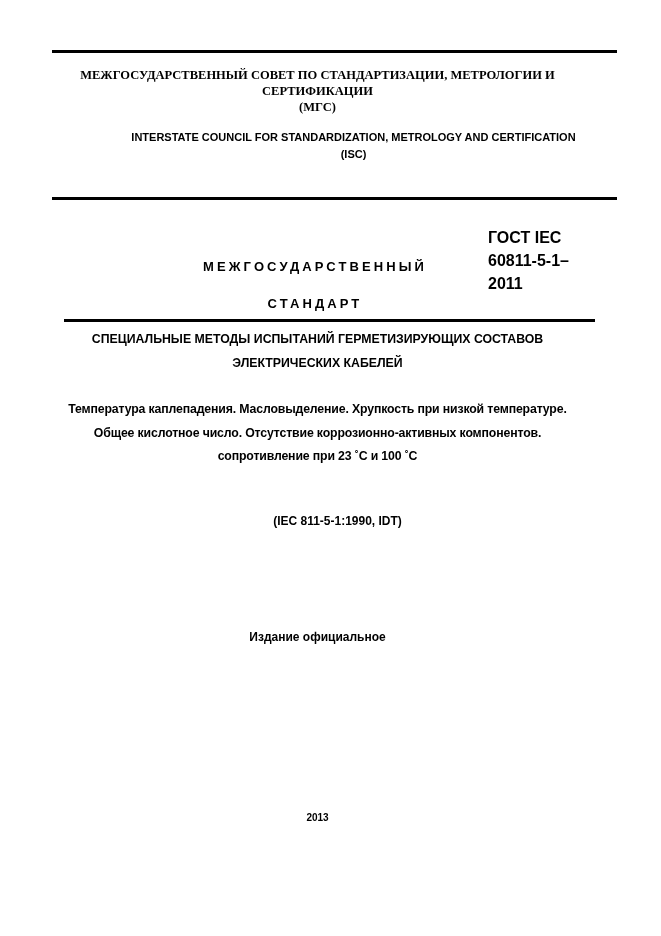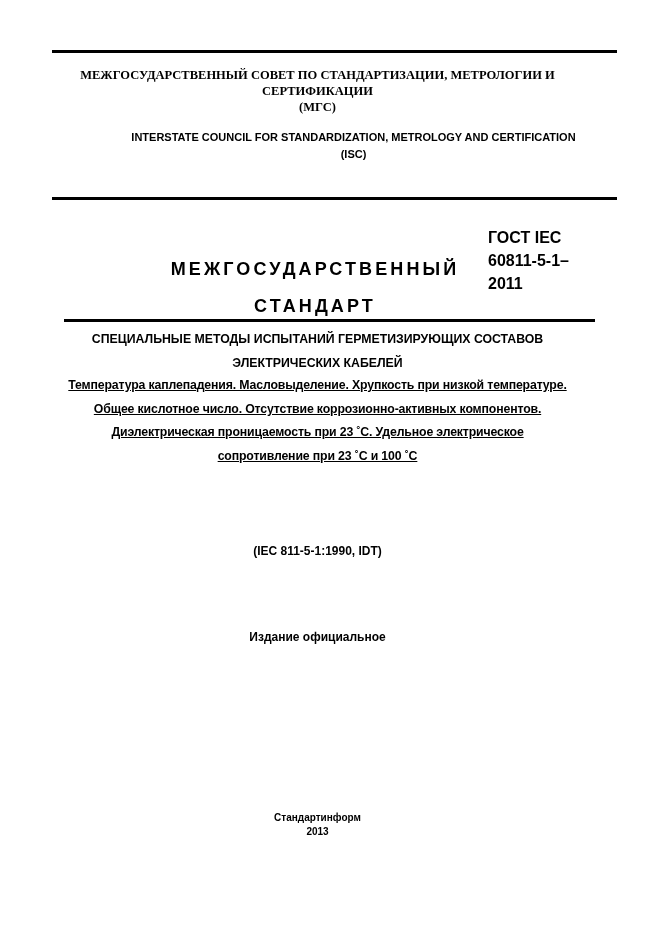--- a/index.html
+++ b/index.html
@@ -35,21 +35,21 @@
     .sans-head {
       font-family: "Liberation Sans", sans-serif;
       font-weight: bold;
       font-size: 11px;
       line-height: 17px;
       margin-left: 36px;
     }
     .std-label {
       font-family: "Liberation Sans", sans-serif;
       font-weight: bold;
-      font-size: 18px;
+      font-size: 13px;
       letter-spacing: 3.1px;
       text-align: center;
       width: 300px;
       left: 165px;
     }
     .gost-num {
       font-family: "Liberation Sans", sans-serif;
       font-weight: bold;
       font-size: 16px;
       line-height: 23px;
@@ -108,27 +108,25 @@
   <div>2011</div>
 </div>
 
 <div class="rule" style="left:64px; top:319px; width:531px; height:2.5px;"></div>
 
 <div class="center-text subtitle" style="top:327px;text-align:center;">
   <div>СПЕЦИАЛЬНЫЕ МЕТОДЫ ИСПЫТАНИЙ ГЕРМЕТИЗИРУЮЩИХ СОСТАВОВ</div>
   <div>ЭЛЕКТРИЧЕСКИХ КАБЕЛЕЙ</div>
 </div>
 
-<div class="center-text desc" style="top:374px;text-decoration:underline;">
+<div class="center-text desc" style="top:398px;">
   <div>Температура каплепадения. Масловыделение. Хрупкость при низкой температуре.</div>
   <div>Общее кислотное число. Отсутствие коррозионно-активных компонентов.</div>
-  <div>Диэлектрическая проницаемость при 23 ˚С. Удельное электрическое</div>
   <div>сопротивление при 23 ˚С и 100 ˚С</div>
 </div>
 
-<div class="center-text plain-bold" style="top:544px;">(IEC 811-5-1:1990, IDT)</div>
+<div class="center-text plain-bold" style="top:514px;margin-left:20px;">(IEC 811-5-1:1990, IDT)</div>
 
 <div class="center-text plain-bold" style="top:630px;">Издание официальное</div>
 
 <div class="center-text imprint" style="top:811px;">
-  <div>Стандартинформ</div>
   <div>2013</div>
 </div>
 
 </body></html>

